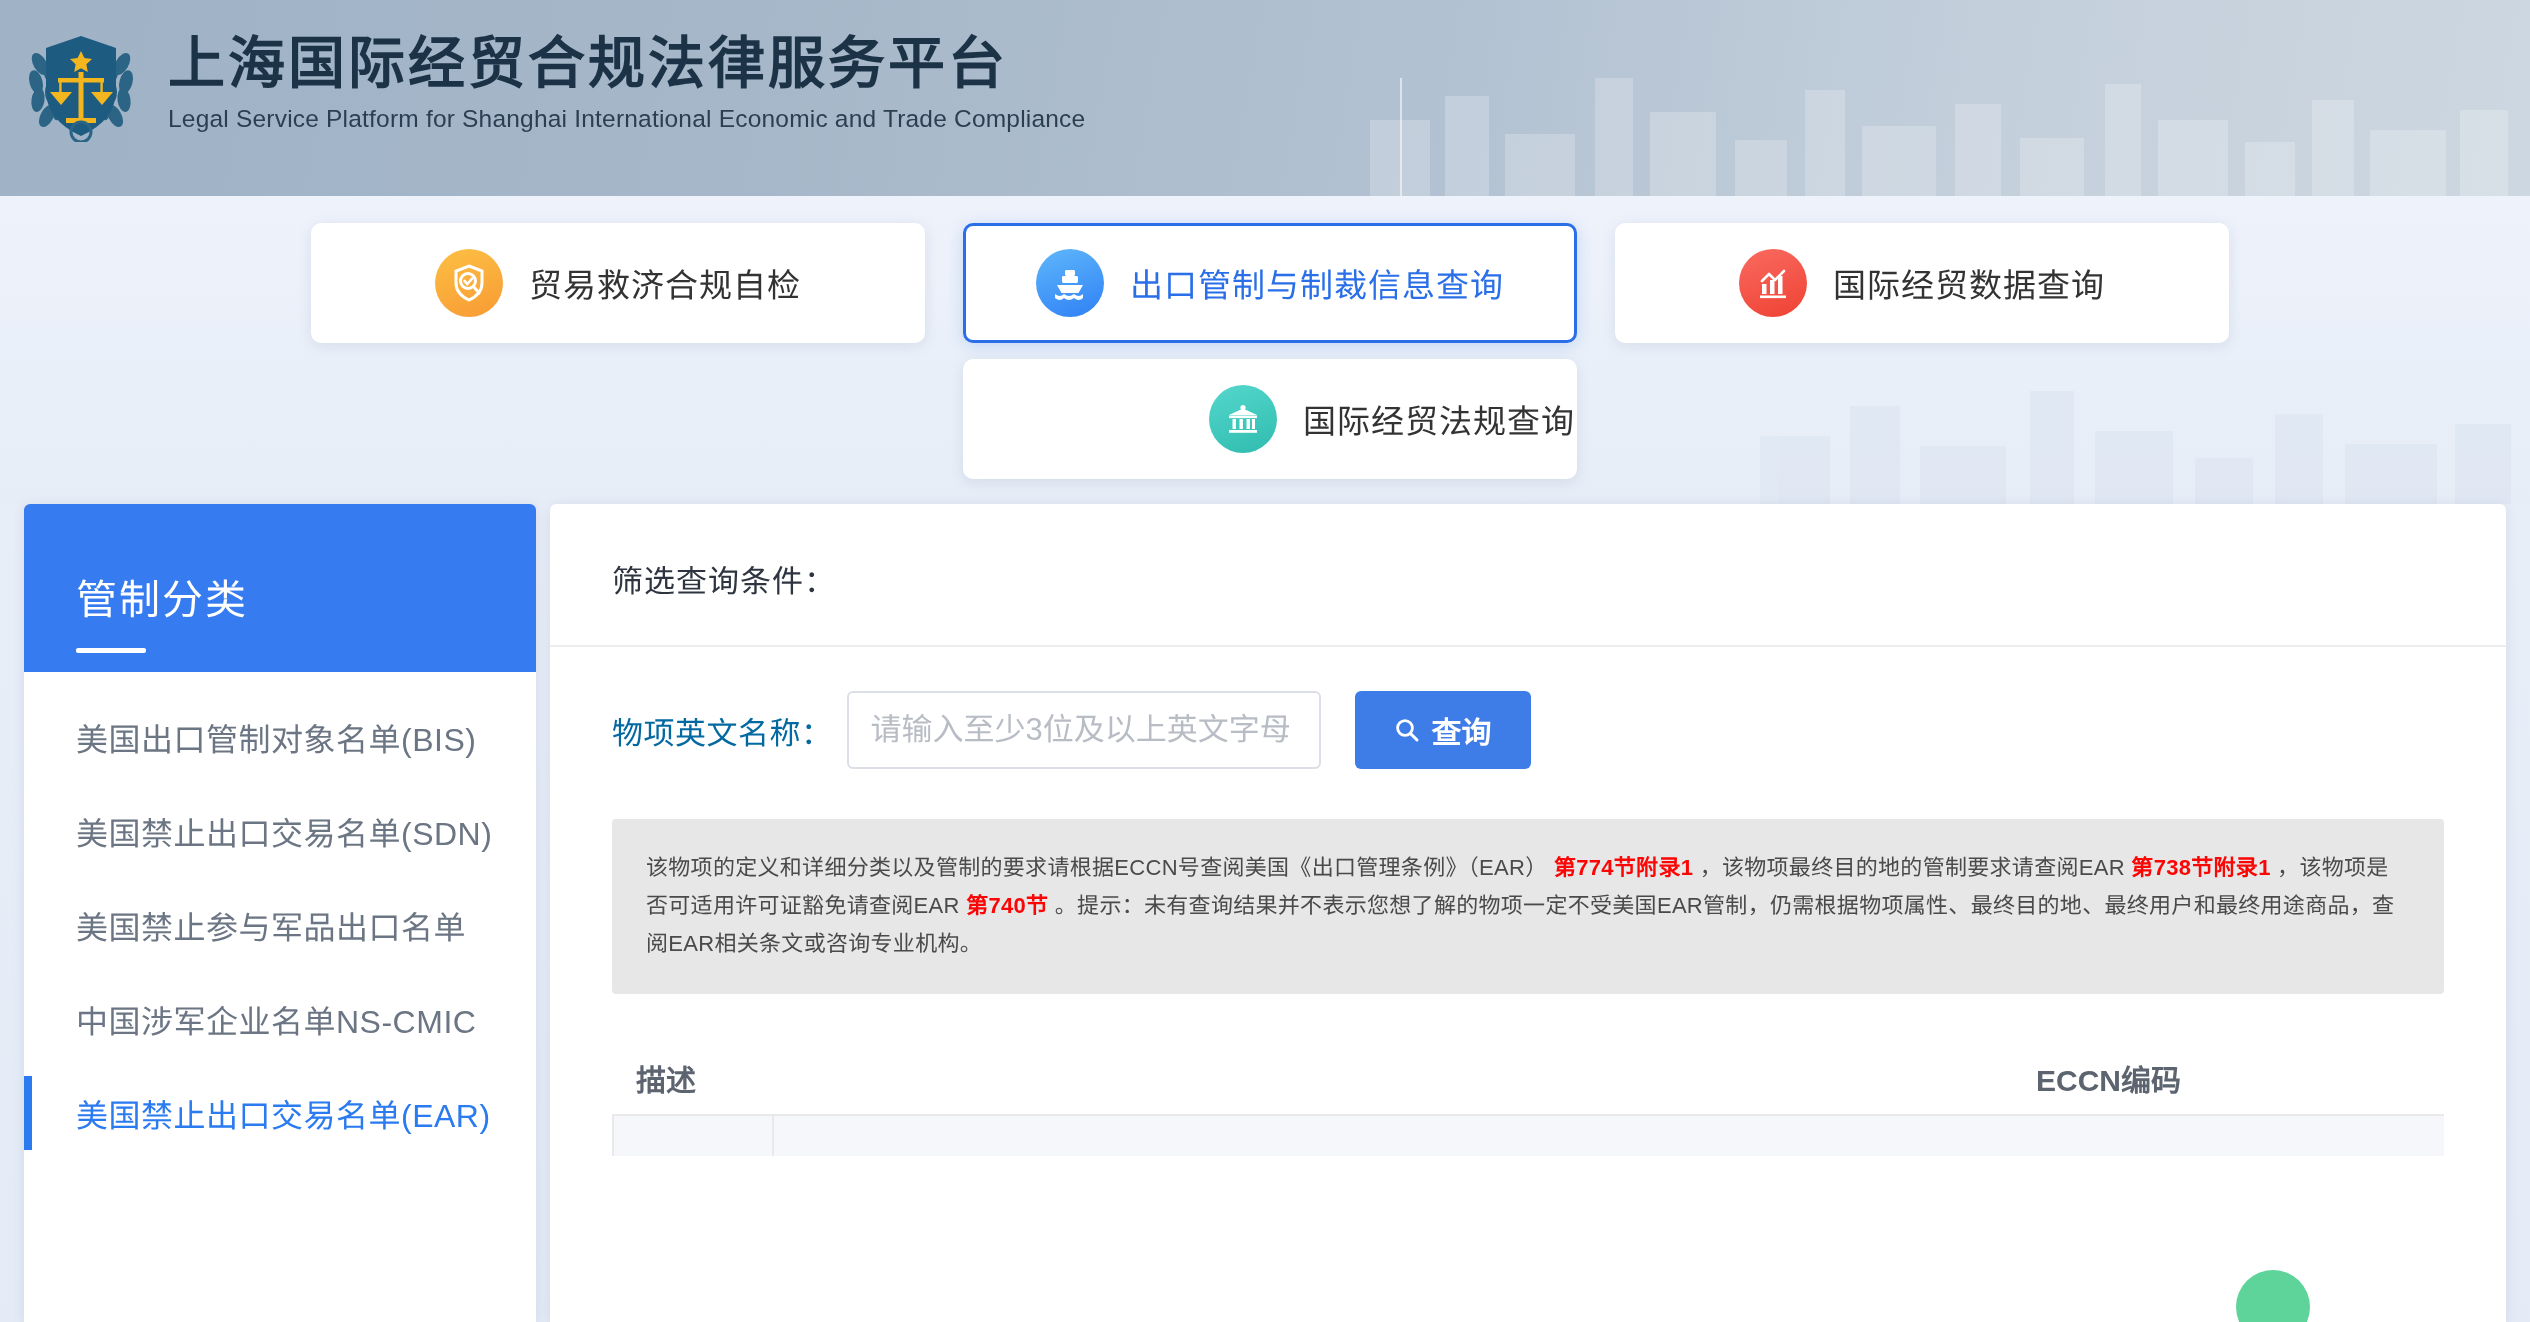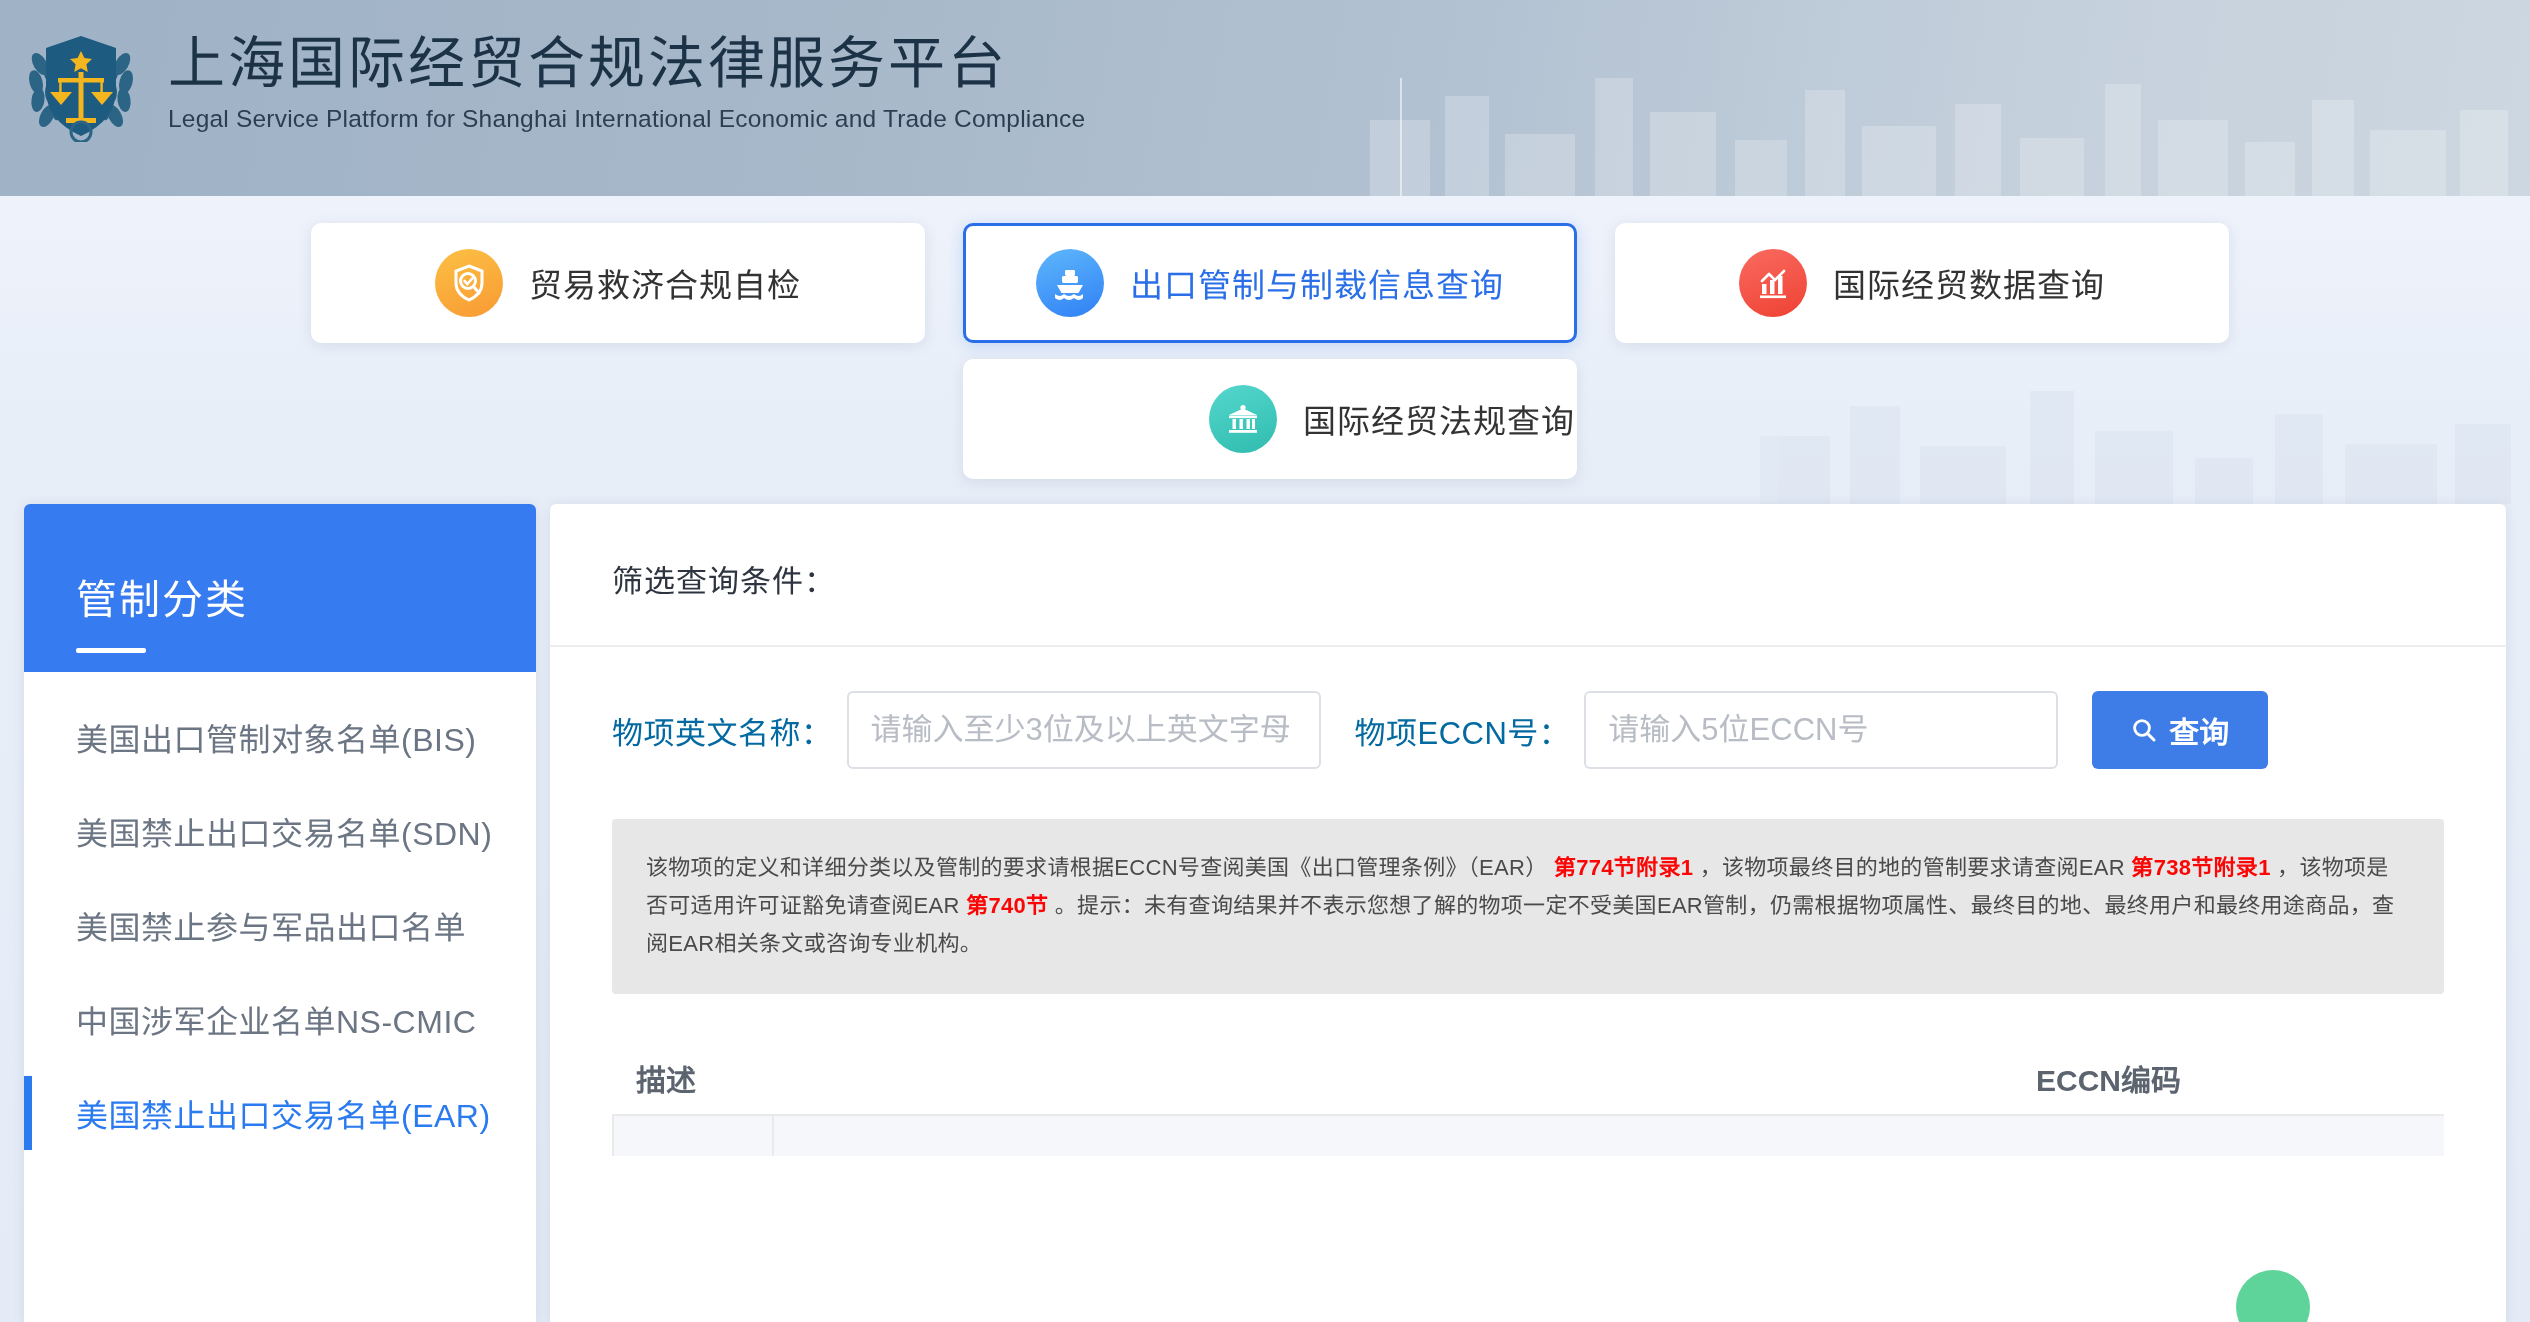--- a/index.html
+++ b/index.html
@@ -28,21 +28,21 @@
     background: rgba(255,255,255,0.55);
   }
   .brand {
     position: absolute; left: 22px; top: 20px;
     display: flex; align-items: flex-start; gap: 28px;
   }
   .emblem { width: 118px; height: 122px; flex: 0 0 auto; }
   .brand-text { padding-top: 12px; }
   .brand-title {
     font-family: "Liberation Sans", "DejaVu Sans", sans-serif;
-    font-size: 57px; font-weight: normal; color: #1c3246;
+    font-size: 57px; font-weight: bold; color: #1c3246;
     letter-spacing: 3px; line-height: 1.1;
     white-space: nowrap;
   }
   .brand-sub {
     margin-top: 10px;
     font-size: 24.5px; color: #2b3f52; letter-spacing: 0.2px;
     white-space: nowrap;
   }
 
   
@@ -407,24 +407,20 @@
   <section class="panel">
     <div class="filter-label">筛选查询条件：</div>
     <div class="panel-sep"></div>
 
     <div class="form-row">
       <div class="field">
         <span class="field-label">物项英文名称：</span>
         <input class="field-input" type="text" placeholder="请输入至少3位及以上英文字母" style="">
       </div>
 
-      <div class="field eccn">
-        <span class="field-label">物项ECCN号：</span>
-        <input class="field-input" type="text" placeholder="请输入5位ECCN号" style="">
-      </div>
 
       <button class="search-btn">
         <svg width="26" height="26" viewBox="0 0 26 26">
           <circle cx="11" cy="11" r="7.4" fill="none" stroke="#fff" stroke-width="2.8"></circle>
           <line x1="16.6" y1="16.6" x2="23" y2="23" stroke="#fff" stroke-width="3" stroke-linecap="round"></line>
         </svg>
         <span>查询</span>
       </button>
     </div>
 

